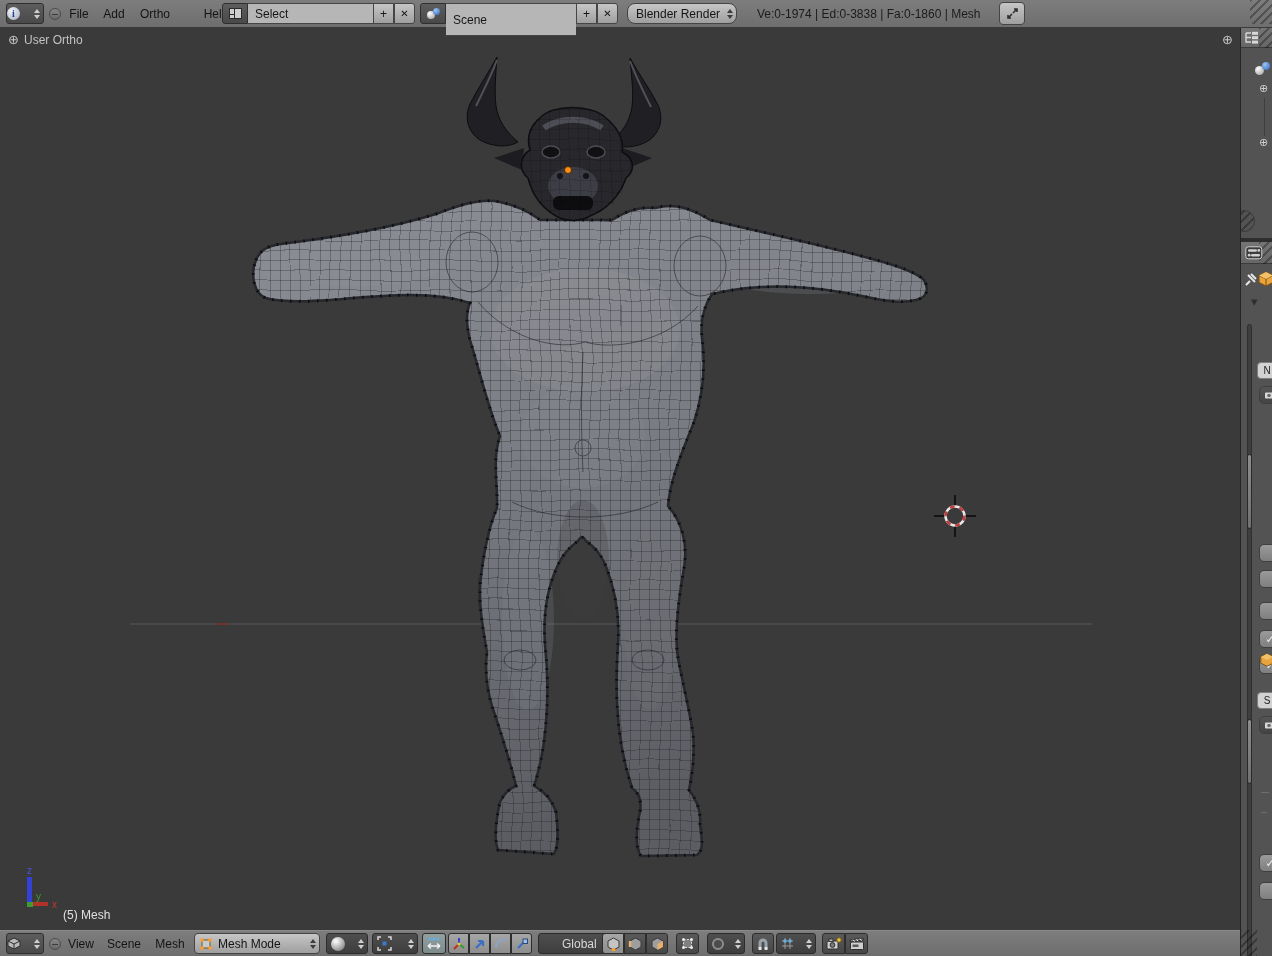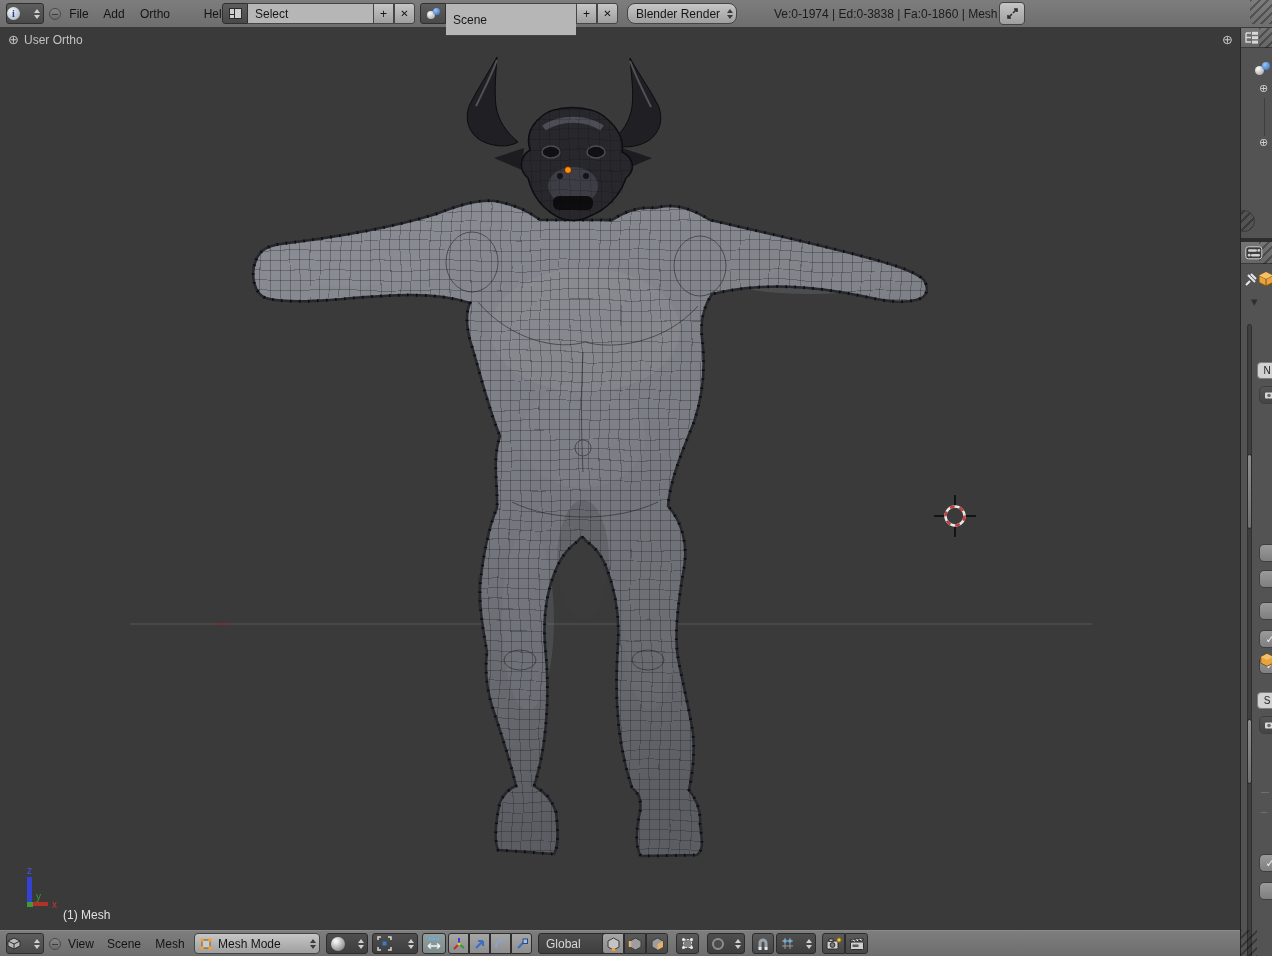--- a/index.html
+++ b/index.html
@@ -6,21 +6,21 @@
   *{box-sizing:border-box;font-family:"Liberation Sans","DejaVu Sans",sans-serif;}
   .page{position:relative;width:1272px;height:956px;overflow:hidden;background:#3a3a3a;}
   .abs{position:absolute;}
 
   
   .bar{position:absolute;left:0;background:linear-gradient(#7d7d7d,#6e6e6e);}
   .bar.top{top:0;width:1272px;height:28px;border-bottom:1px solid #3a3a3a;}
   .bar.bottom{top:930px;width:1240px;height:26px;border-top:1px solid #8a8a8a;}
   .menu{position:absolute;top:0;height:100%;display:flex;align-items:center;justify-content:center;
         font-size:12px;color:#141414;cursor:default;}
-  .stats{position:absolute;top:0;height:100%;display:flex;align-items:center;font-size:12px;color:#1b1b1b;margin-left:17px;}
+  .stats{position:absolute;top:0;height:100%;display:flex;align-items:center;font-size:12px;color:#1b1b1b;}
 
   
   .btn-dark{background:linear-gradient(#5d5d5d,#494949);border:1px solid #2f2f2f;border-radius:3px;
             display:flex;align-items:center;justify-content:center;}
   .btn-light{background:linear-gradient(#c6c6c6,#9f9f9f);border:1px solid #454545;border-radius:3px;
              display:flex;align-items:center;color:#141414;font-size:12px;}
   .field{background:#b6b6b6;border-top:1px solid #454545;border-bottom:1px solid #454545;
          color:#161616;font-size:12px;display:flex;align-items:center;padding-left:7px;}
   .dd-dark{background:linear-gradient(#4e4e4e,#3e3e3e);border:1px solid #2c2c2c;border-radius:3px;
            display:flex;align-items:center;color:#d8d8d8;font-size:12px;}
@@ -177,21 +177,21 @@
     <rect x="33" y="902" width="15" height="4" fill="#b23229"></rect>
     <text x="27" y="874" font-size="10" fill="#4a52e8">z</text>
     <text x="36" y="900" font-size="10" fill="#3f9b2f">y</text>
     <text x="52" y="908" font-size="10" fill="#c03a30">x</text>
   </g>
 </svg>
 
 <div class="abs vp-label" style="left:24px;top:33px">User Ortho</div>
 <div class="abs plus-glyph" style="left:8px;top:32px">⊕</div>
 <div class="abs plus-glyph" style="left:1222px;top:32px">⊕</div>
-<div class="abs obj-label" style="left:63px;top:908px">(1) Mesh</div>
+<div class="abs obj-label" style="left:63px;top:908px">(5) Mesh</div>
 
 <div class="bar top">
   <div class="abs btn-dark" style="left:6px;top:3px;width:38px;height:21px">
     <span style="width:13px;height:13px;border-radius:50%;
       background:radial-gradient(circle at 35% 30%,#f2f4f8,#b9c2cf 70%);display:flex;align-items:center;justify-content:center;
       color:#1d3f8f;font-size:10px;font-weight:bold;font-family:'Liberation Serif',serif;">i</span>
     <span class="arrcol">
           <span class="tri up"></span>
           <span class="tri dn"></span>
         </span>
@@ -319,21 +319,21 @@
       <path d="M2 11 C2 5 6 2 12 3" stroke="#8fa3c0" stroke-width="2.4" fill="none"></path>
     </svg>
   </div>
   <div class="abs chip on" style="left:511px;top:2px;width:21px;height:21px;border-radius:0 3px 3px 0">
     <svg width="14" height="14" viewBox="0 0 14 14">
       <path d="M3 11 L9 5" stroke="#3b6fc4" stroke-width="2.2"></path>
       <rect x="8" y="2" width="4.5" height="4.5" fill="#9fc0e8" stroke="#2c4a78"></rect>
     </svg>
   </div>
 
-  <div class="abs dd-dark" style="left:538px;top:2px;width:82px;height:21px;padding-left:7px">
+  <div class="abs dd-dark" style="left:538px;top:2px;width:82px;height:21px;padding-left:23px">
     <span>Global</span>
     <span class="arrcol">
           <span class="tri up"></span>
           <span class="tri dn"></span>
         </span>
   </div>
 
   <div class="abs chip on" style="left:602px;top:2px;width:22px;height:21px;border-radius:3px 0 0 3px">
     <svg width="15" height="14" viewBox="0 0 15 14">
       <path d="M7.5 1 L13 4 L13 10 L7.5 13 L2 10 L2 4 Z" fill="#c4c4c4" stroke="#3a3a3a"></path>

